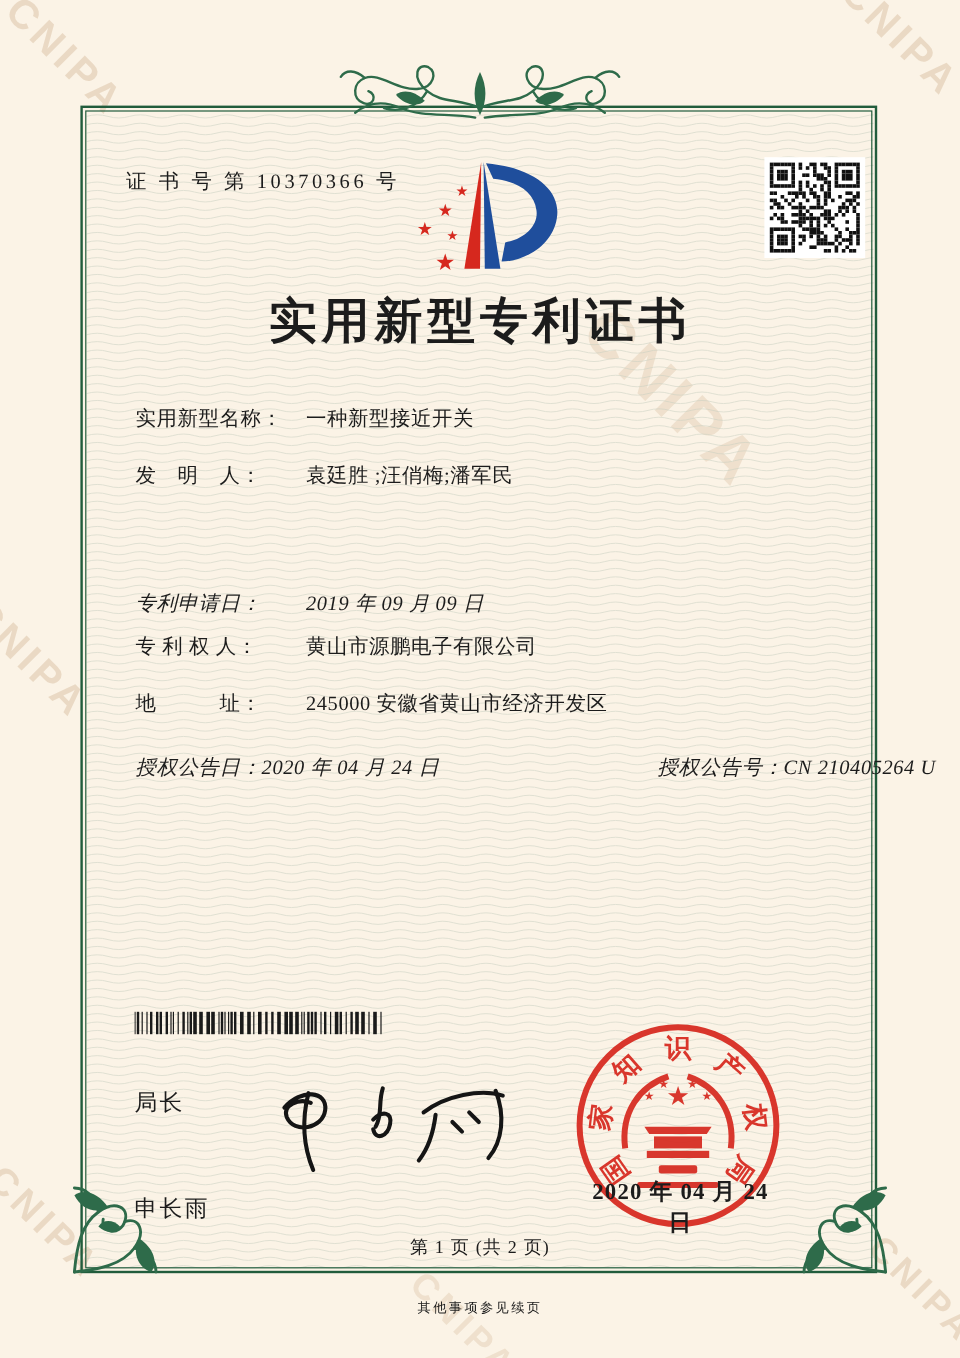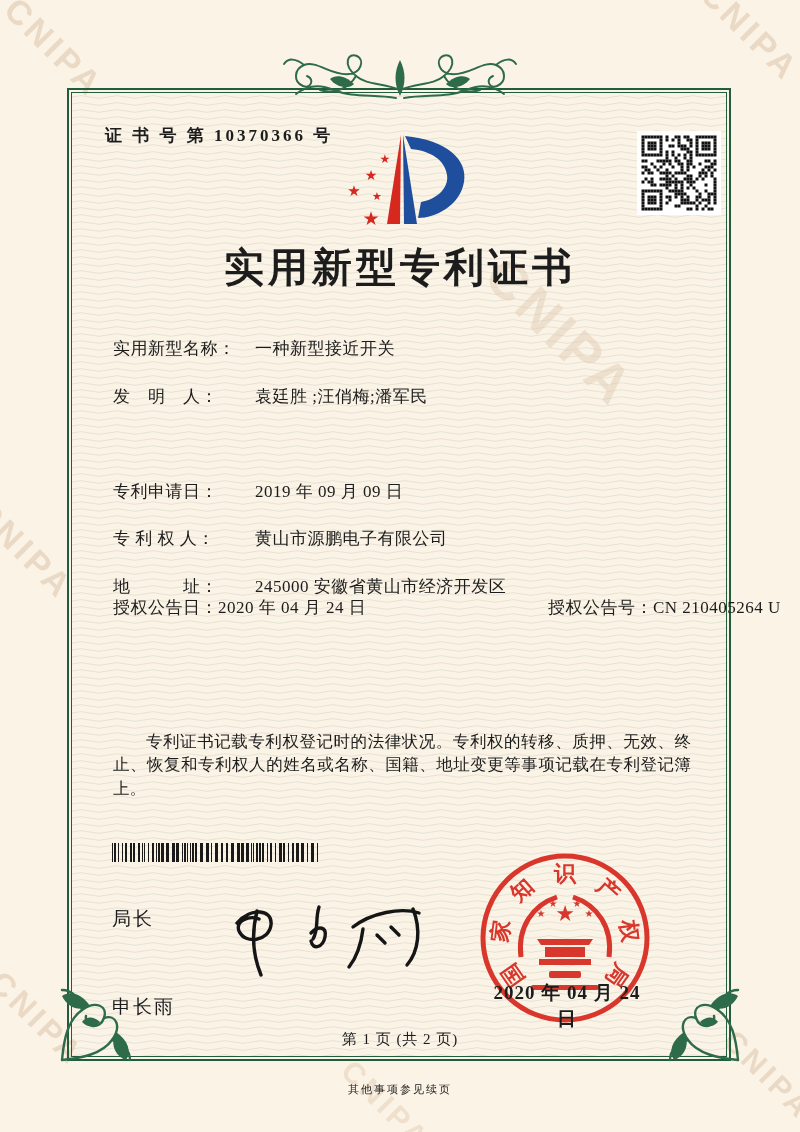--- a/index.html
+++ b/index.html
@@ -10,21 +10,21 @@
   }
   .wm{
     position:absolute;font-family:"Liberation Sans","DejaVu Sans",sans-serif;
     font-weight:bold;color:rgba(196,158,120,.30);letter-spacing:4px;
     transform:rotate(45deg);white-space:nowrap;pointer-events:none;
   }
   .frame{position:absolute;left:67px;top:88px;width:660px;height:969px;border:2px solid #215c3c;z-index:2;}
   .frame-inner{position:absolute;left:2px;top:2px;right:2px;bottom:2px;border:1px solid #215c3c;}
   .waves{position:absolute;left:72px;top:93px;z-index:1;opacity:.55;}
   .ornament{position:absolute;z-index:3;}
-  .certno{position:absolute;left:105px;top:124px;font-size:17px;letter-spacing:3px;z-index:4;font-weight:bold;}
+  .certno{position:absolute;left:105px;top:140px;font-size:17px;letter-spacing:3px;z-index:4;}
   .logo{position:absolute;left:327px;top:130px;z-index:4;}
   .qr{position:absolute;left:637px;top:131px;width:84px;height:84px;background:#fff;padding:0;z-index:4;}
   .title{position:absolute;left:0;top:240px;width:100%;text-align:center;
     font-size:40px;font-weight:bold;letter-spacing:4px;z-index:4;}
   .field-row{position:absolute;left:113px;font-size:17px;white-space:nowrap;z-index:4;letter-spacing:.5px;}
   .field-label{display:inline-block;width:142px;}
   .grant-right{position:absolute;left:435px;top:0;}
   .para{position:absolute;left:113px;width:578px;font-size:16.5px;line-height:23.4px;
     text-indent:2em;text-align:justify;z-index:4;}
   .barcode{position:absolute;left:112px;top:843px;z-index:4;}
@@ -563,38 +563,37 @@
   </div>
 
   <div class="title">实用新型专利证书</div>
 
   <div class="field-row" style="top:337px;">
     <span class="field-label">实用新型名称：</span><span>一种新型接近开关</span>
   </div>
   <div class="field-row" style="top:385px;">
     <span class="field-label">发　明　人：</span><span>袁廷胜 ;汪俏梅;潘军民</span>
   </div>
-  <div class="field-row" style="top:480px;">
+  <div class="field-row" style="top:491px;font-style:italic;">
     <span class="field-label">专利申请日：</span><span>2019 年 09 月 09 日</span>
   </div>
   <div class="field-row" style="top:527px;">
     <span class="field-label">专 利 权 人：</span><span>黄山市源鹏电子有限公司</span>
   </div>
   <div class="field-row" style="top:575px;">
     <span class="field-label">地　　　址：</span><span>245000 安徽省黄山市经济开发区</span>
   </div>
 
-  <div class="field-row" style="top:596px;">
+  <div class="field-row" style="top:628px;font-style:italic;">
     <span>授权公告日：</span><span>2020 年 04 月 24 日</span>
     <span class="grant-right">
       <span>授权公告号：</span><span>CN 210405264 U</span>
     </span>
   </div>
 
-  <div class="para" style="top:730px;">专利证书记载专利权登记时的法律状况。专利权的转移、质押、无效、终止、恢复和专利权人的姓名或名称、国籍、地址变更等事项记载在专利登记簿上。</div>
 
   <svg class="barcode" id="barcode-svg" width="206" height="19">
       <rect x="0" y="0" width="1" height="19" fill="#1a1a1a"></rect>
       <rect x="2" y="0" width="2" height="19" fill="#1a1a1a"></rect>
       <rect x="6" y="0" width="1" height="19" fill="#1a1a1a"></rect>
       <rect x="10" y="0" width="1" height="19" fill="#1a1a1a"></rect>
       <rect x="13" y="0" width="2" height="19" fill="#1a1a1a"></rect>
       <rect x="18" y="0" width="2" height="19" fill="#1a1a1a"></rect>
       <rect x="21" y="0" width="2" height="19" fill="#1a1a1a"></rect>
       <rect x="26" y="0" width="2" height="19" fill="#1a1a1a"></rect>

